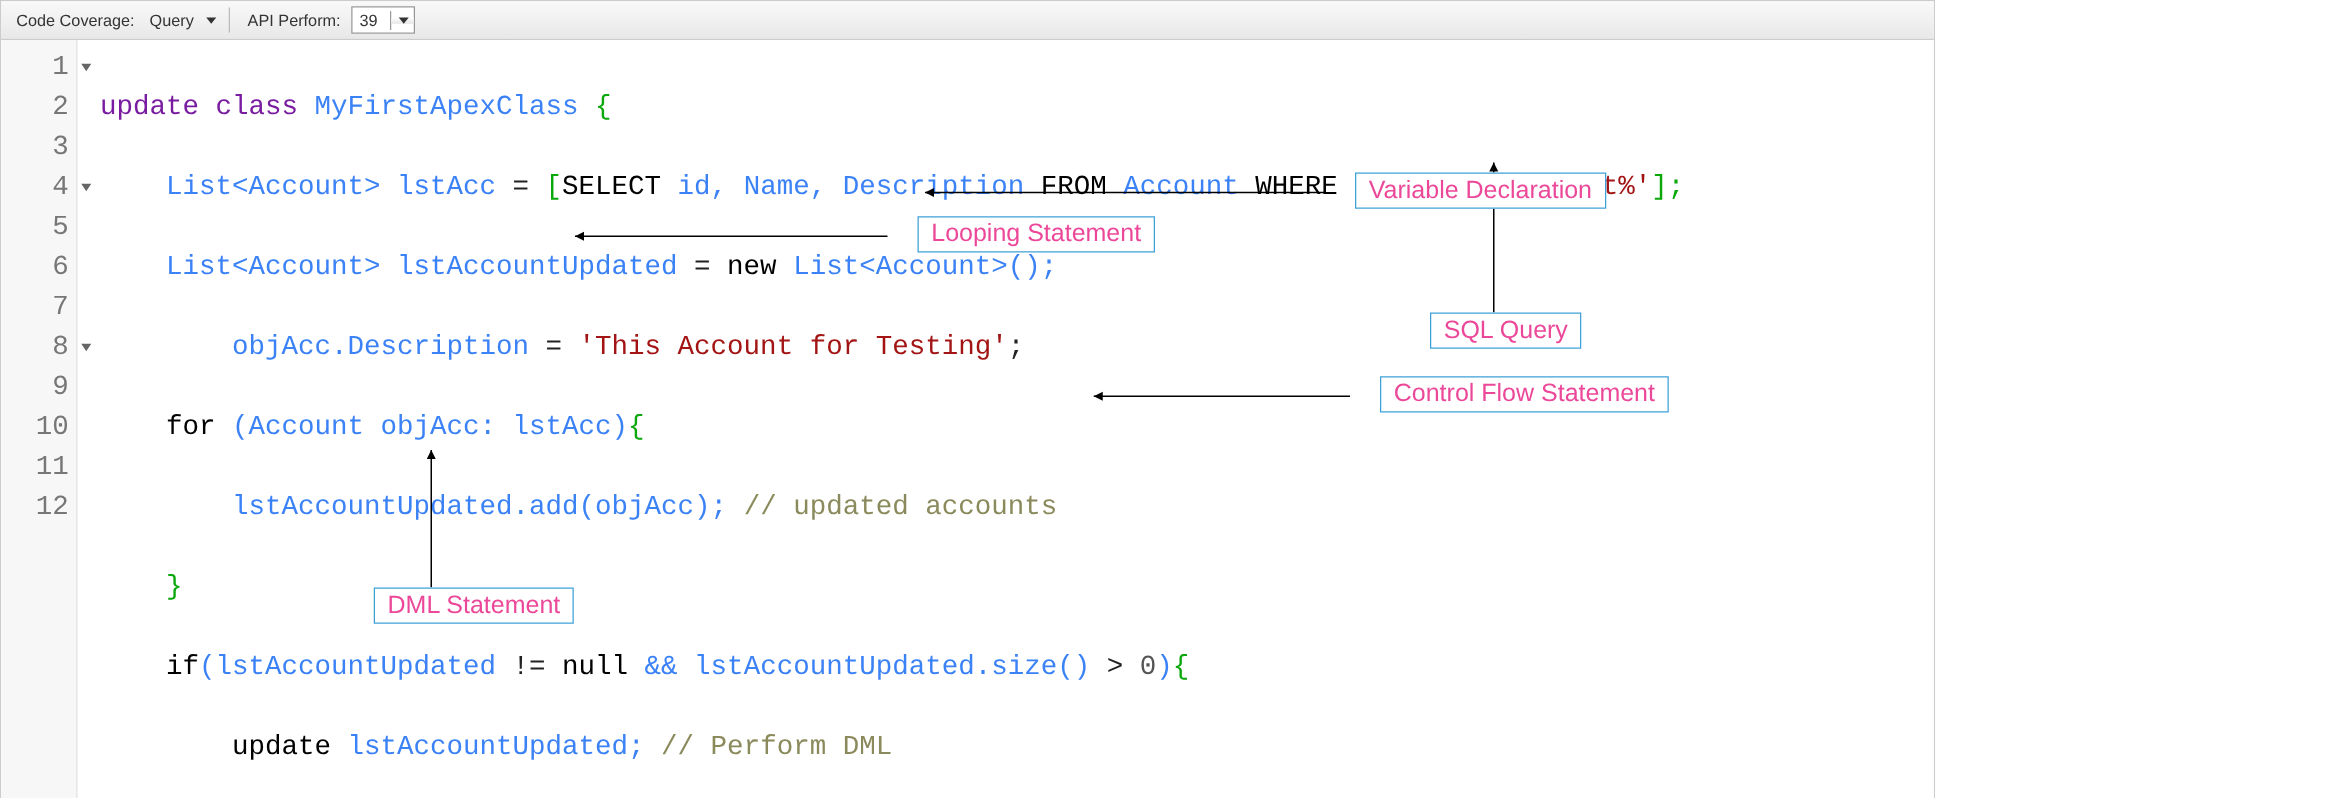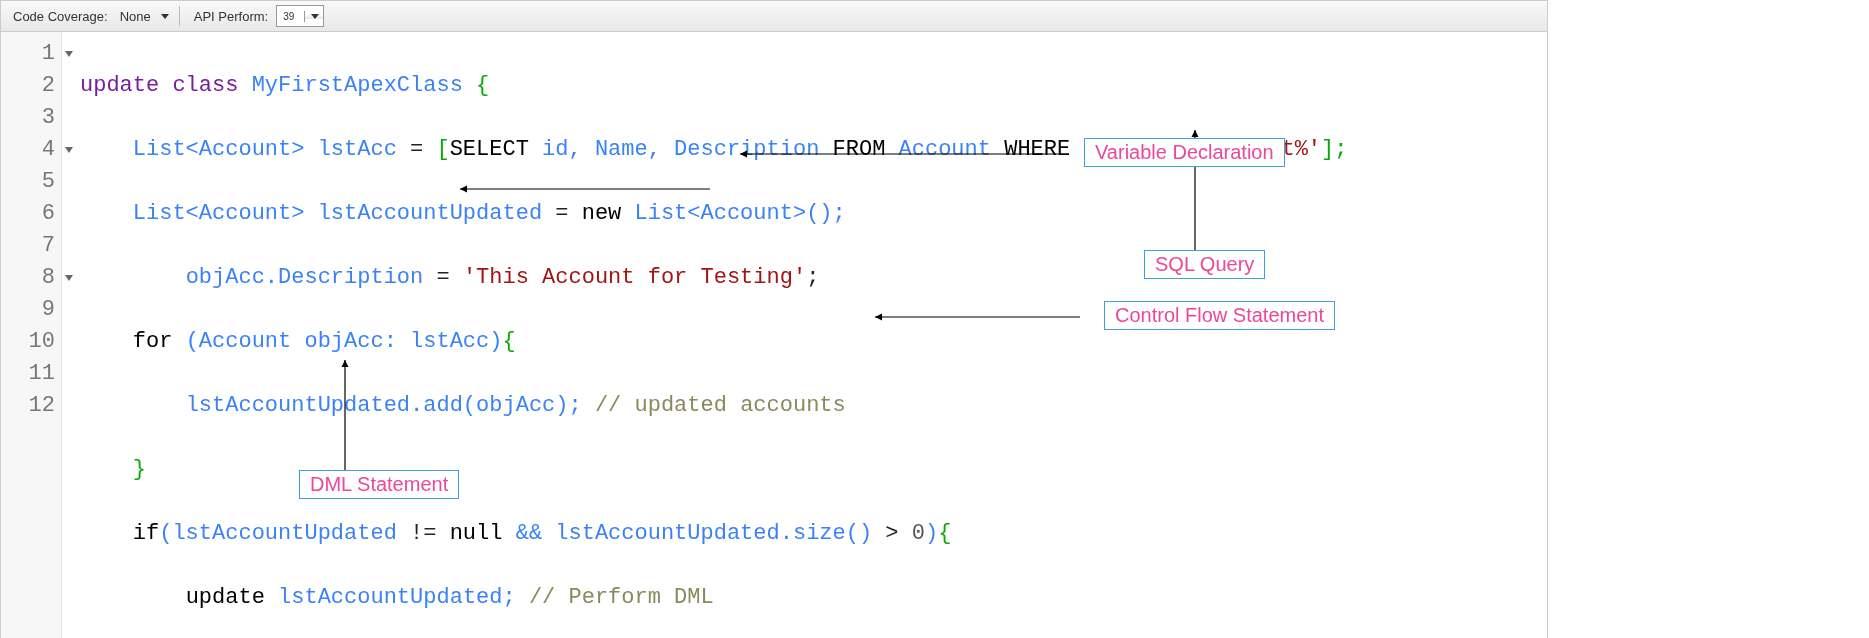--- a/index.html
+++ b/index.html
@@ -60,21 +60,21 @@
     display:inline-block;width:0;height:0;
     border-left:4px solid transparent;border-right:4px solid transparent;
     border-top:5px solid #333;margin-left:2px;
   }
   .divider{width:1px;height:20px;background:#bbb;margin:0 4px;}
   .api-input{
     display:inline-flex;align-items:center;
     border:1px solid #999;background:#fff;
     height:22px;box-sizing:border-box;
   }
-  .api-input .value{padding:0 10px 0 6px;font-size:10px;border-right:1px solid #999;}
+  .api-input .value{padding:0 10px 0 6px;font-size:13px;border-right:1px solid #999;}
   .api-input .dd{width:18px;display:flex;align-items:center;justify-content:center;background:linear-gradient(#fff,#e6e6e6);}
   .editor {
     display:flex;
     font-family:"Consolas","Courier New",monospace;
     font-size:22px;
     line-height:32px;
     background:#fff;
     position:relative;
   }
   .gutter{
@@ -142,21 +142,21 @@
 </style>
 </head>
 <body>
 
 <div class="frame">
 
 
   <div class="toolbar">
     <div class="group">
       <span class="toolbar-label">Code Coverage:</span>
-      <span class="toolbar-label">None</span>
+      <span class="toolbar-label">Query</span>
       <span class="caret-down"></span>
     </div>
     <div class="divider"></div>
     <div class="group">
       <span class="toolbar-label">API Perform:</span>
       <span class="api-input">
         <span class="value">39</span>
         <span class="dd">
             <span class="caret-down"></span>
           </span>
@@ -210,16 +210,17 @@
     <line x1="710" y1="189" x2="460" y2="189" stroke="#000" stroke-width="1.2" marker-end="url(#ah)"></line>
 
     <line x1="1195" y1="250" x2="1195" y2="130" stroke="#000" stroke-width="1.2" marker-end="url(#ah)"></line>
 
     <line x1="1080" y1="317" x2="875" y2="317" stroke="#000" stroke-width="1.2" marker-end="url(#ah)"></line>
 
     <line x1="345" y1="470" x2="345" y2="360" stroke="#000" stroke-width="1.2" marker-end="url(#ah)"></line>
   </svg>
 
   <div class="callout" style="left:1060px;top:138px;">Variable Declaration</div>
+  <div class="callout" style="left:710px; top:173px;">Looping Statement</div>
   <div class="callout" style="left:1120px;top:250px;">SQL Query</div>
   <div class="callout" style="left:1080px;top:301px;">Control Flow Statement</div>
   <div class="callout" style="left:275px; top:470px;">DML Statement</div>
 </div>
 
 </body></html>

